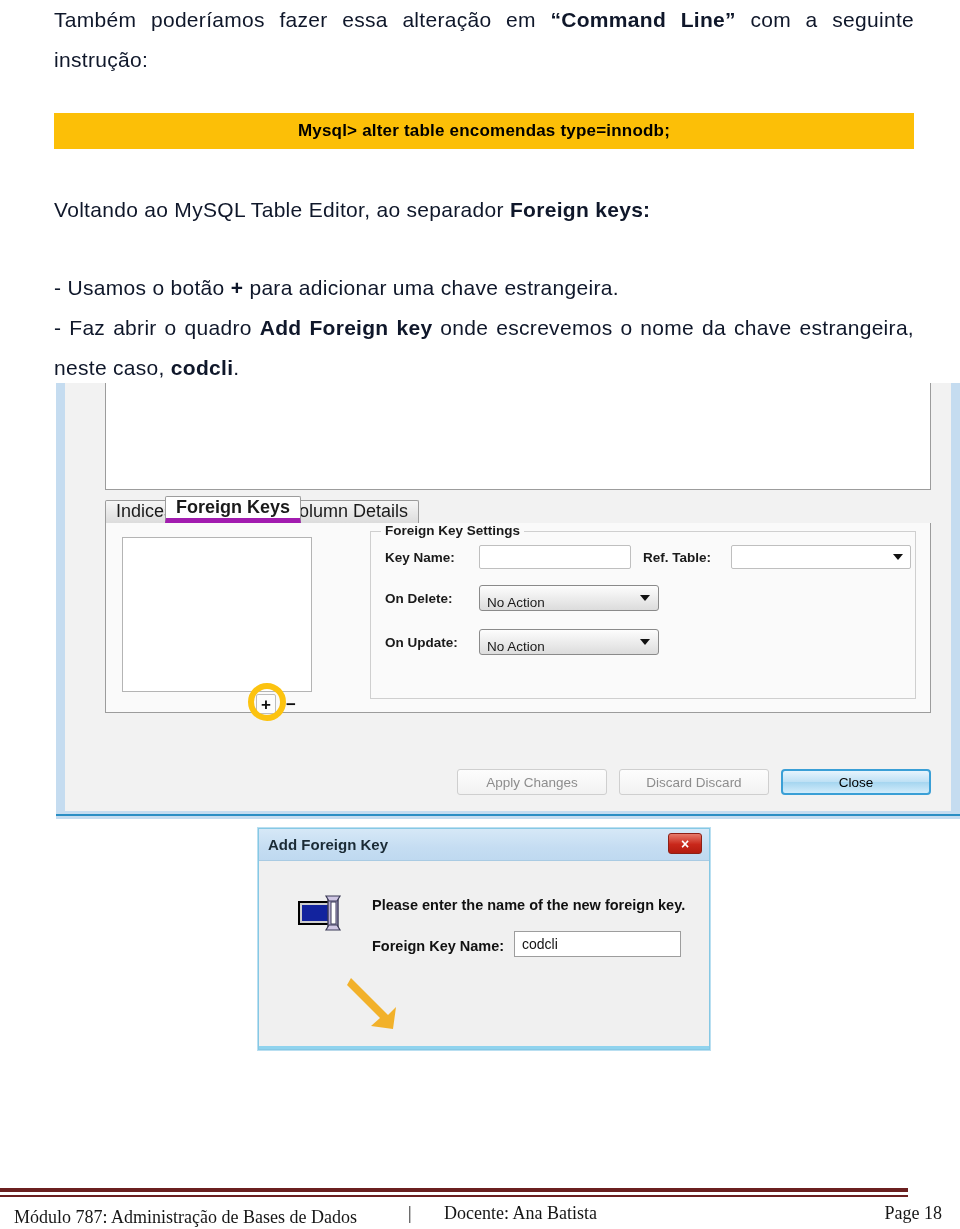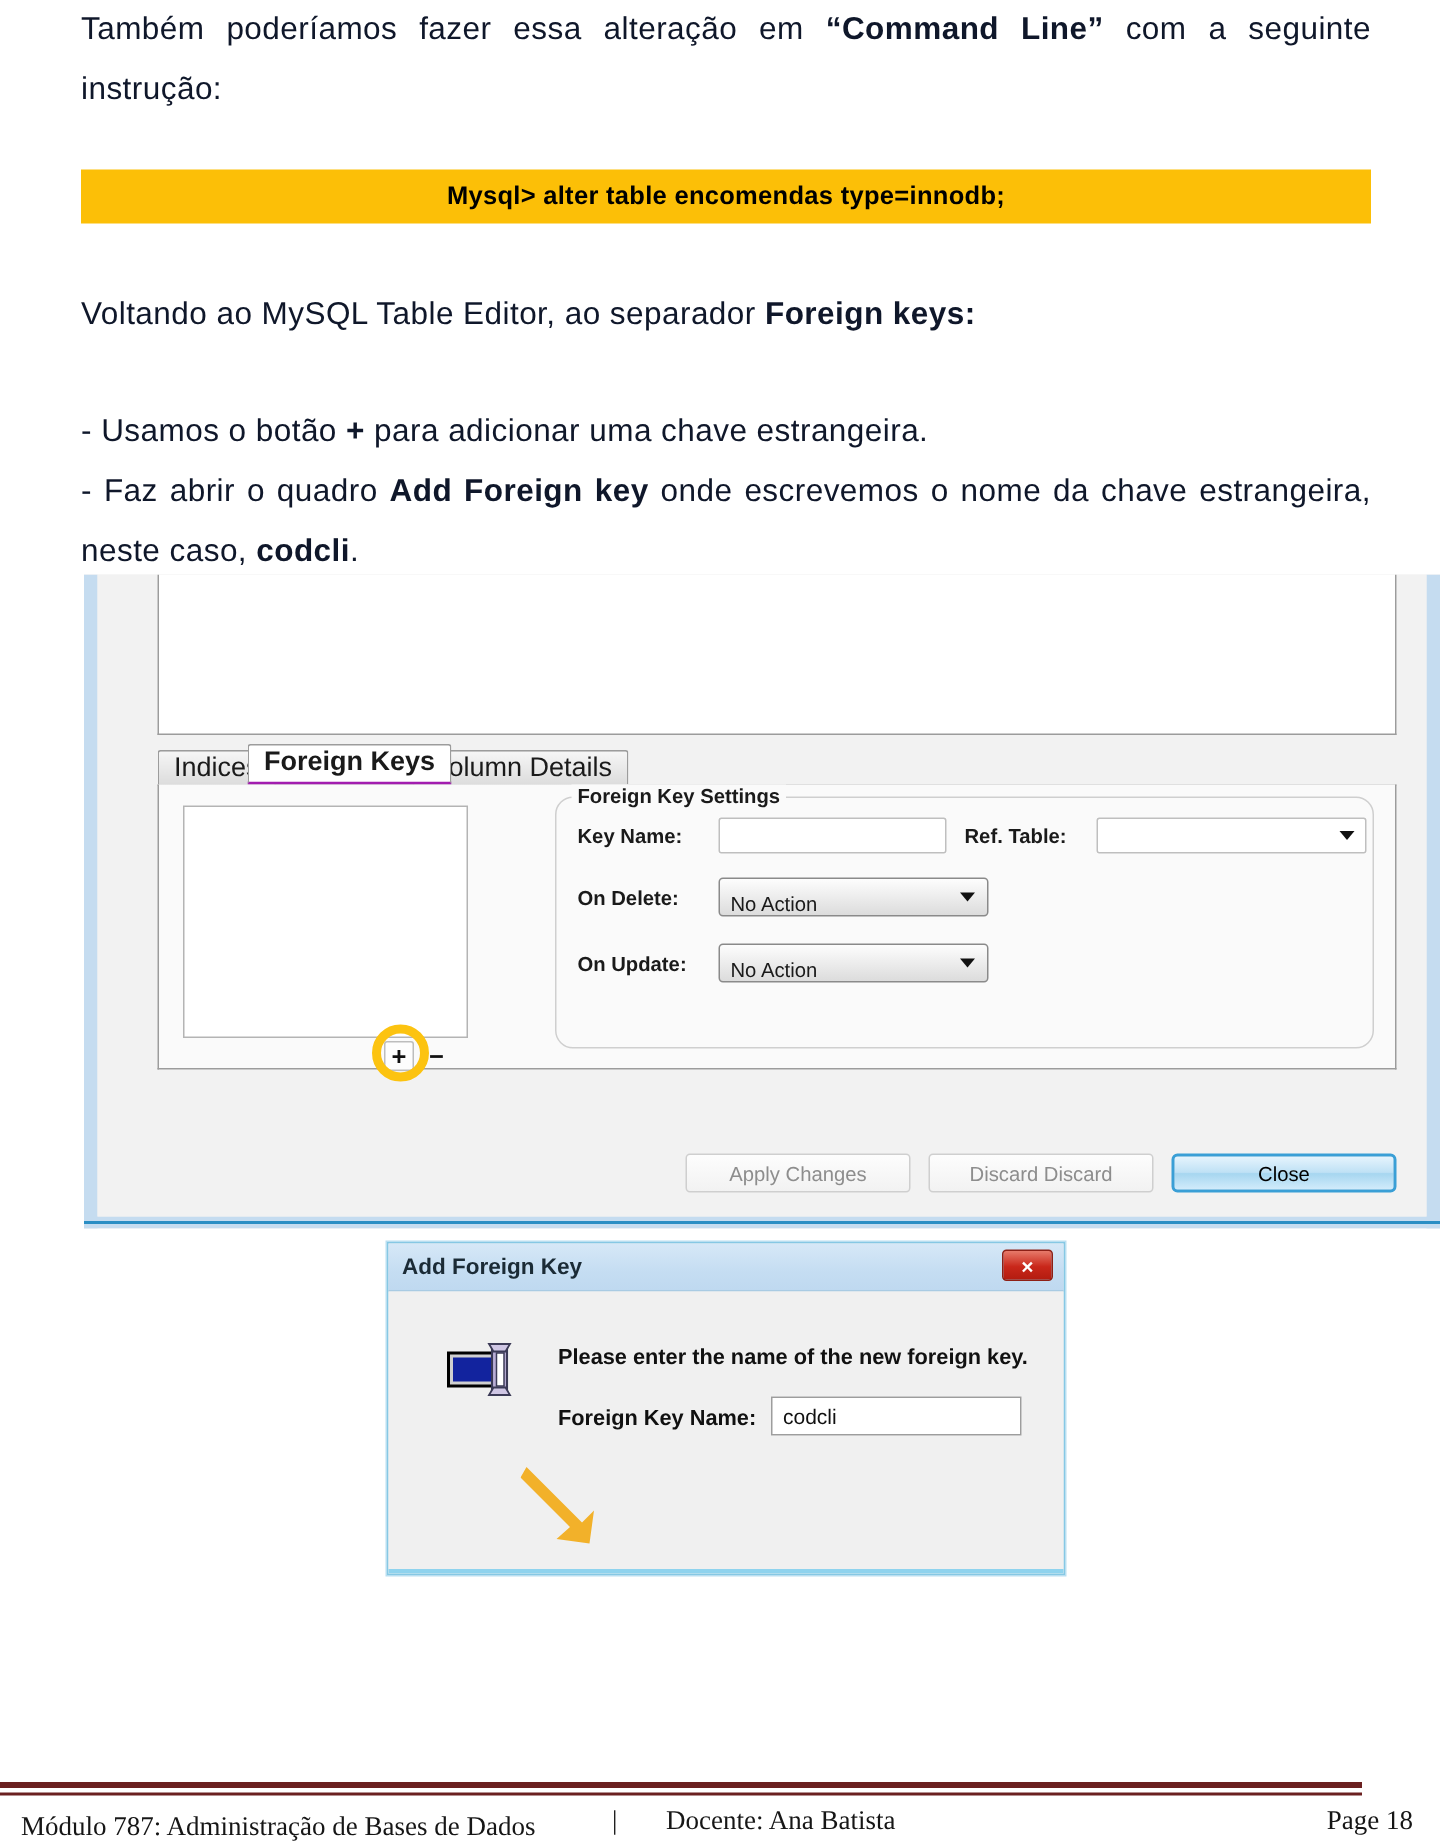--- a/index.html
+++ b/index.html
@@ -67,21 +67,21 @@
     padding:0 10px;
     font-size:18px; color:#1a1a1a;
     display:flex; 
     background:linear-gradient(#f6f6f6,#dcdcdc);
     border:1px solid #9c9c9c; border-bottom:none;
     border-radius:2px 2px 0 0;
   }
   .tab.active {
     background:#fff; height:27px; bottom:0px;
     font-weight:600; z-index:3;
-    border-bottom:2px solid #a21caf;
+    border-bottom:5px solid #a21caf;
   }
   .tab-indices { left:0px; }
   .tab-fk      { left:60px; }
   .tab-cd      { left:170px; }
 
   
   .tabpane {
     position:absolute; left:40px; top:140px; right:20px; height:190px;
     background:#fafafa; border:1px solid #9c9c9c; border-top:none;
   }
@@ -104,21 +104,21 @@
   .hl-ring {
     position:absolute; left:142px; top:160px;
     width:38px; height:38px; border-radius:50%;
     border:6px solid #fcc310; pointer-events:none;
   }
   .minus-btn { font-size:17px; font-weight:bold; color:#111; line-height:1; }
 
   
   .fk-settings {
     position:absolute; left:264px; top:8px; right:14px; height:168px;
-    border:1px solid #cfcfcf; border-radius:12px;
+    border:1px solid #cfcfcf; border-radius:0;
     background:#fafafa;
   }
   .fk-legend {
     position:absolute; left:10px; top:-9px;
     background:#fafafa; padding:0 4px;
     font-size:13.5px; font-weight:600; color:#1a1a1a;
   }
   .row-lbl {
     position:absolute; font-size:13.5px; color:#1a1a1a; font-weight:600;
   }

